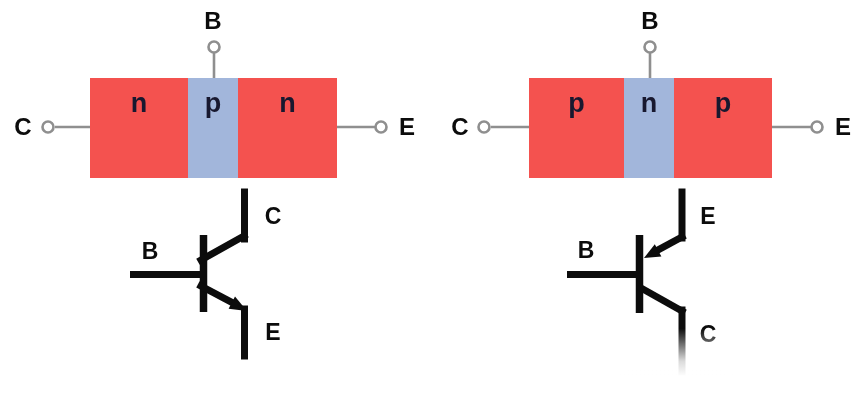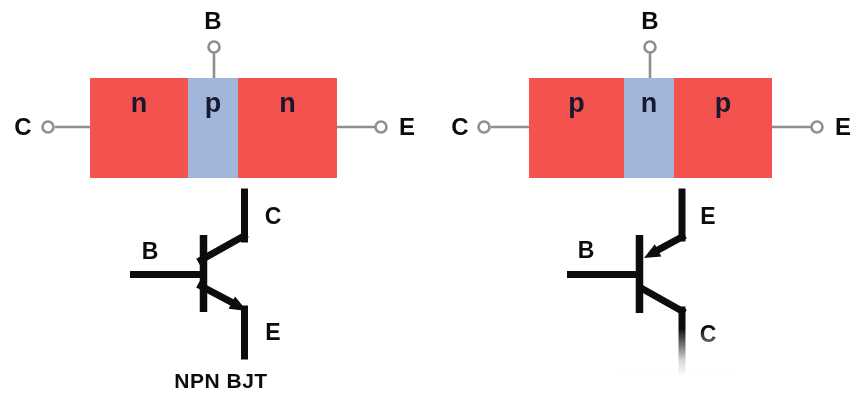--- a/index.html
+++ b/index.html
@@ -114,21 +114,20 @@
   <div class="lbl term" style="left:213px;top:21px;">B</div>
   <div class="lbl term" style="left:407px;top:127px;">E</div>
 
   <div class="lbl term" style="left:460px;top:127px;">C</div>
   <div class="lbl term" style="left:650px;top:21px;">B</div>
   <div class="lbl term" style="left:843px;top:127px;">E</div>
 
   <div class="lbl sym" style="left:150px;top:251px;">B</div>
   <div class="lbl sym" style="left:273px;top:216px;">C</div>
   <div class="lbl sym" style="left:273px;top:332px;">E</div>
-  <div class="lbl caption" style="left:221px;top:380px;">NPN BJT</div>
 
   <div class="lbl sym" style="left:586px;top:250px;">B</div>
   <div class="lbl sym" style="left:708px;top:216px;">E</div>
   <div class="lbl sym" style="left:708px;top:334px;">C</div>
 
   <div class="smudge"></div>
   <div class="fade-overlay"></div>
 
 </div>
 

